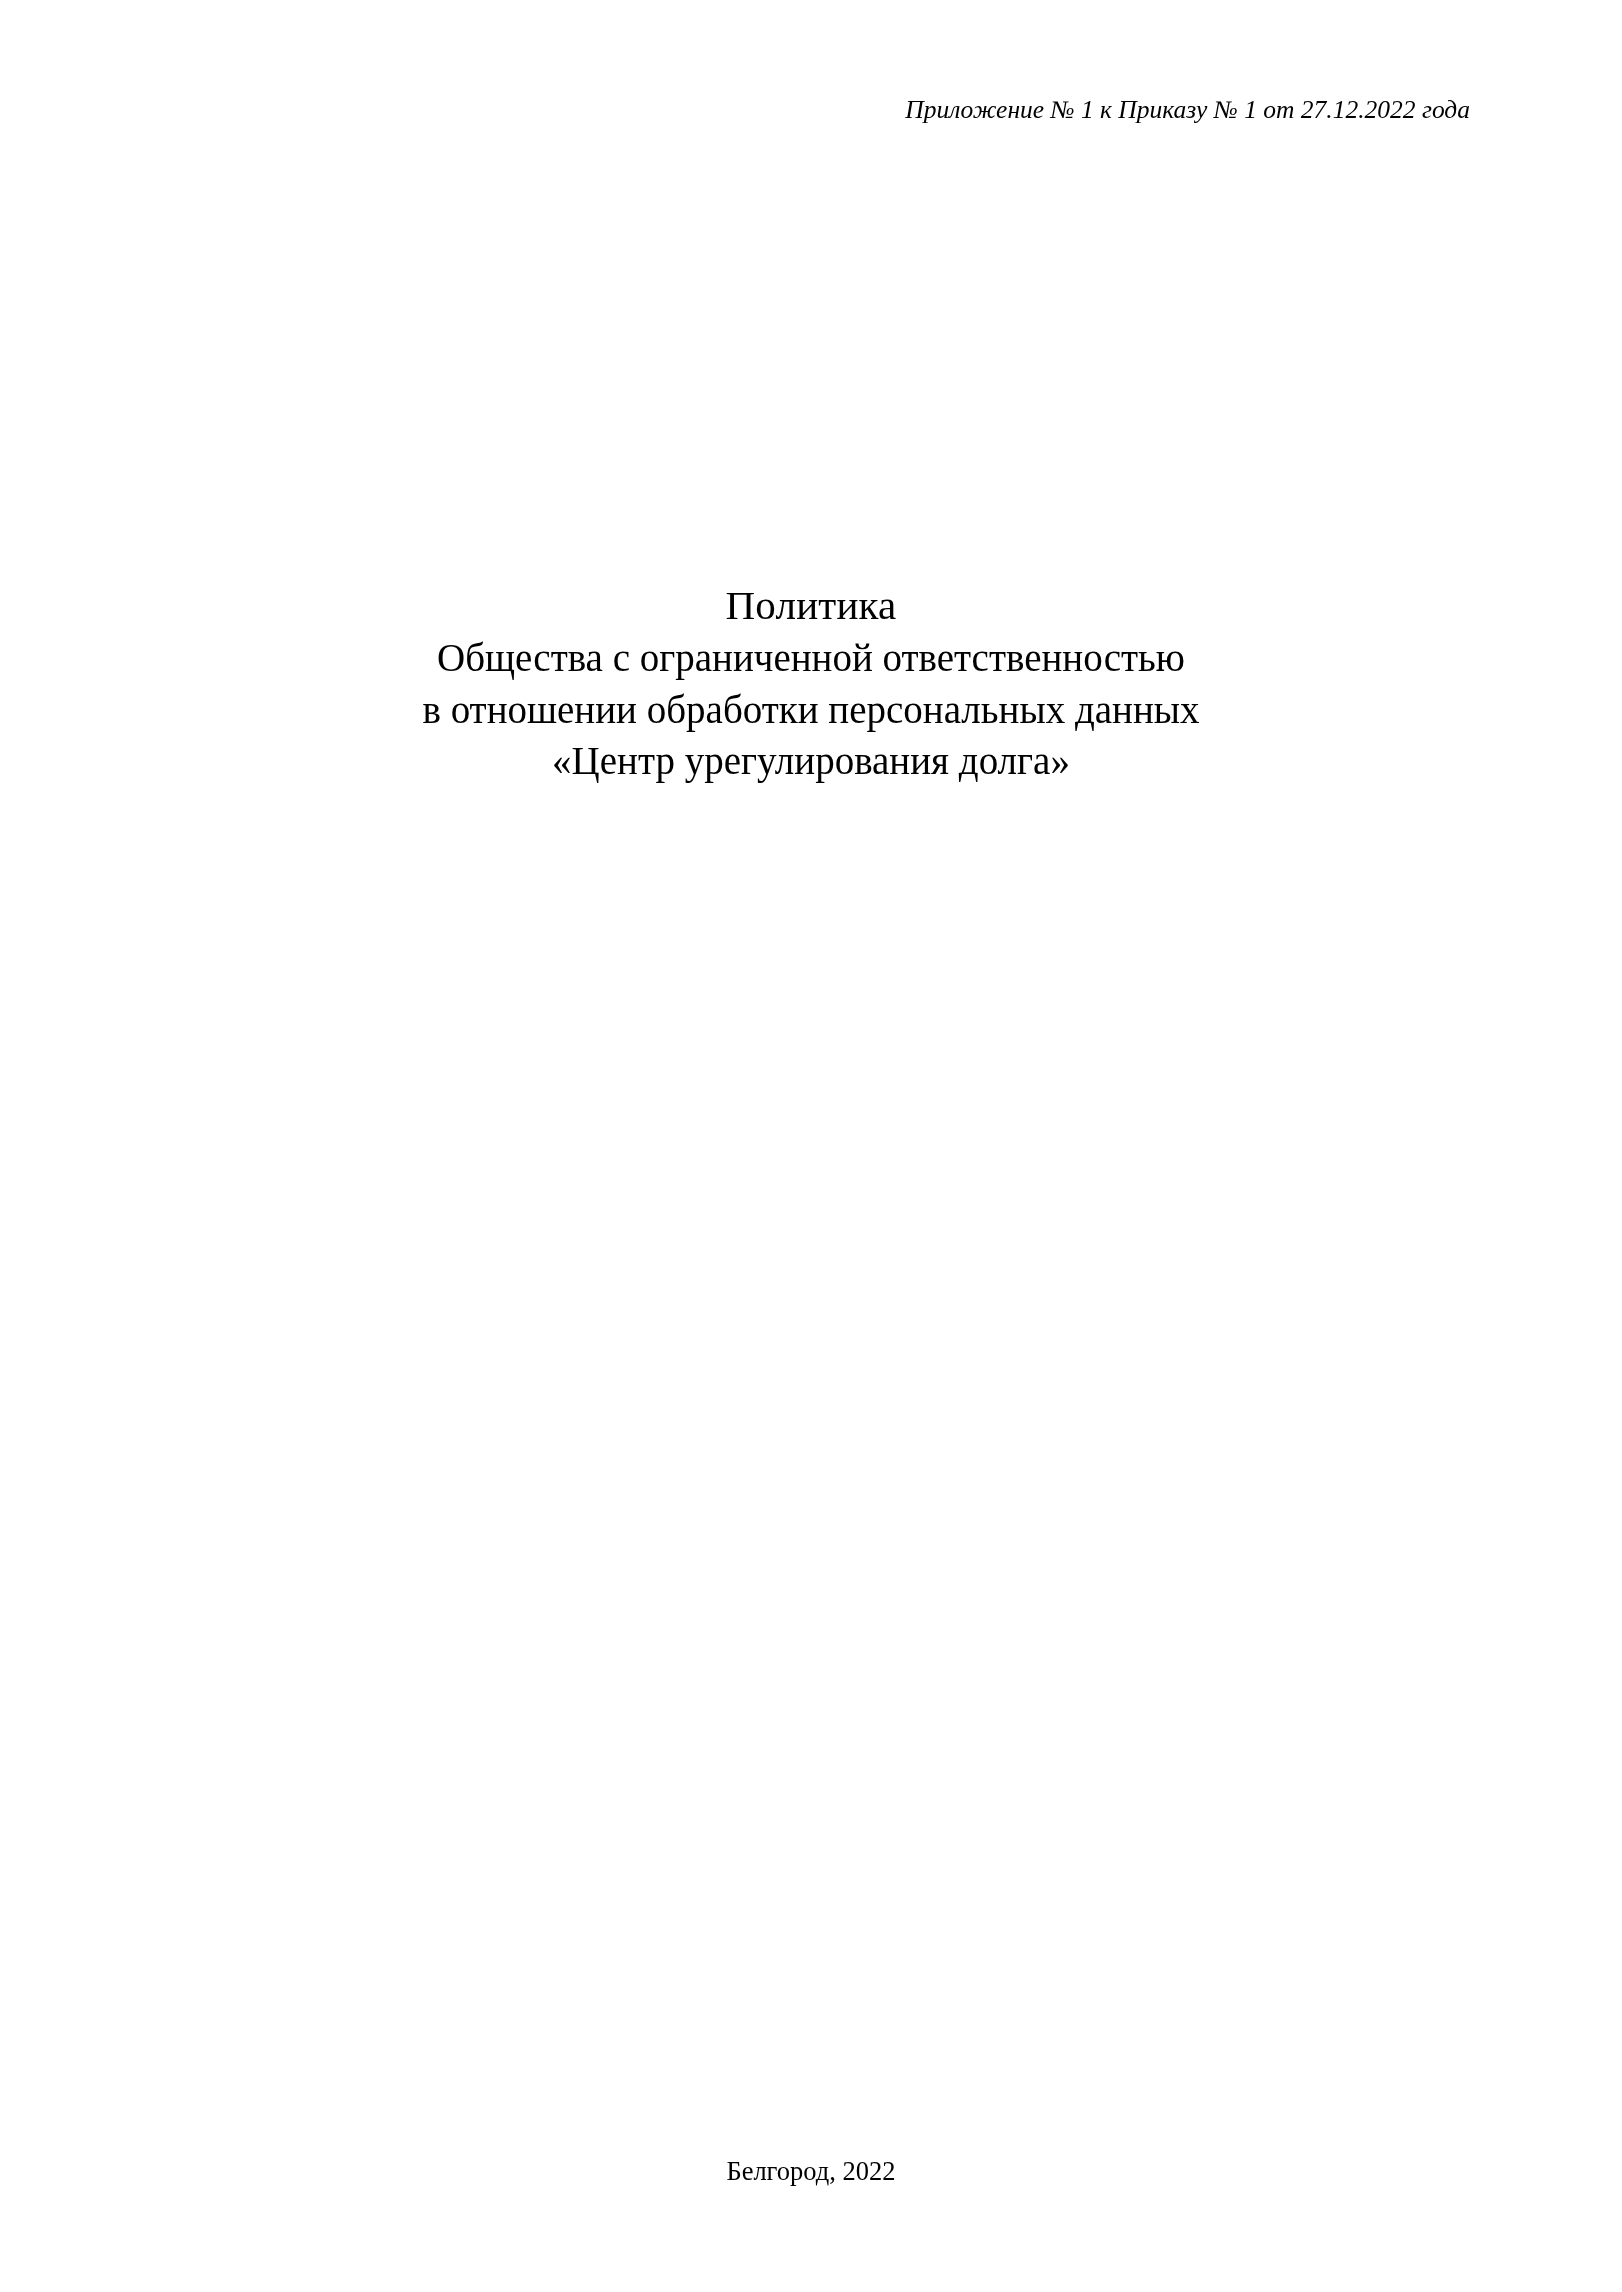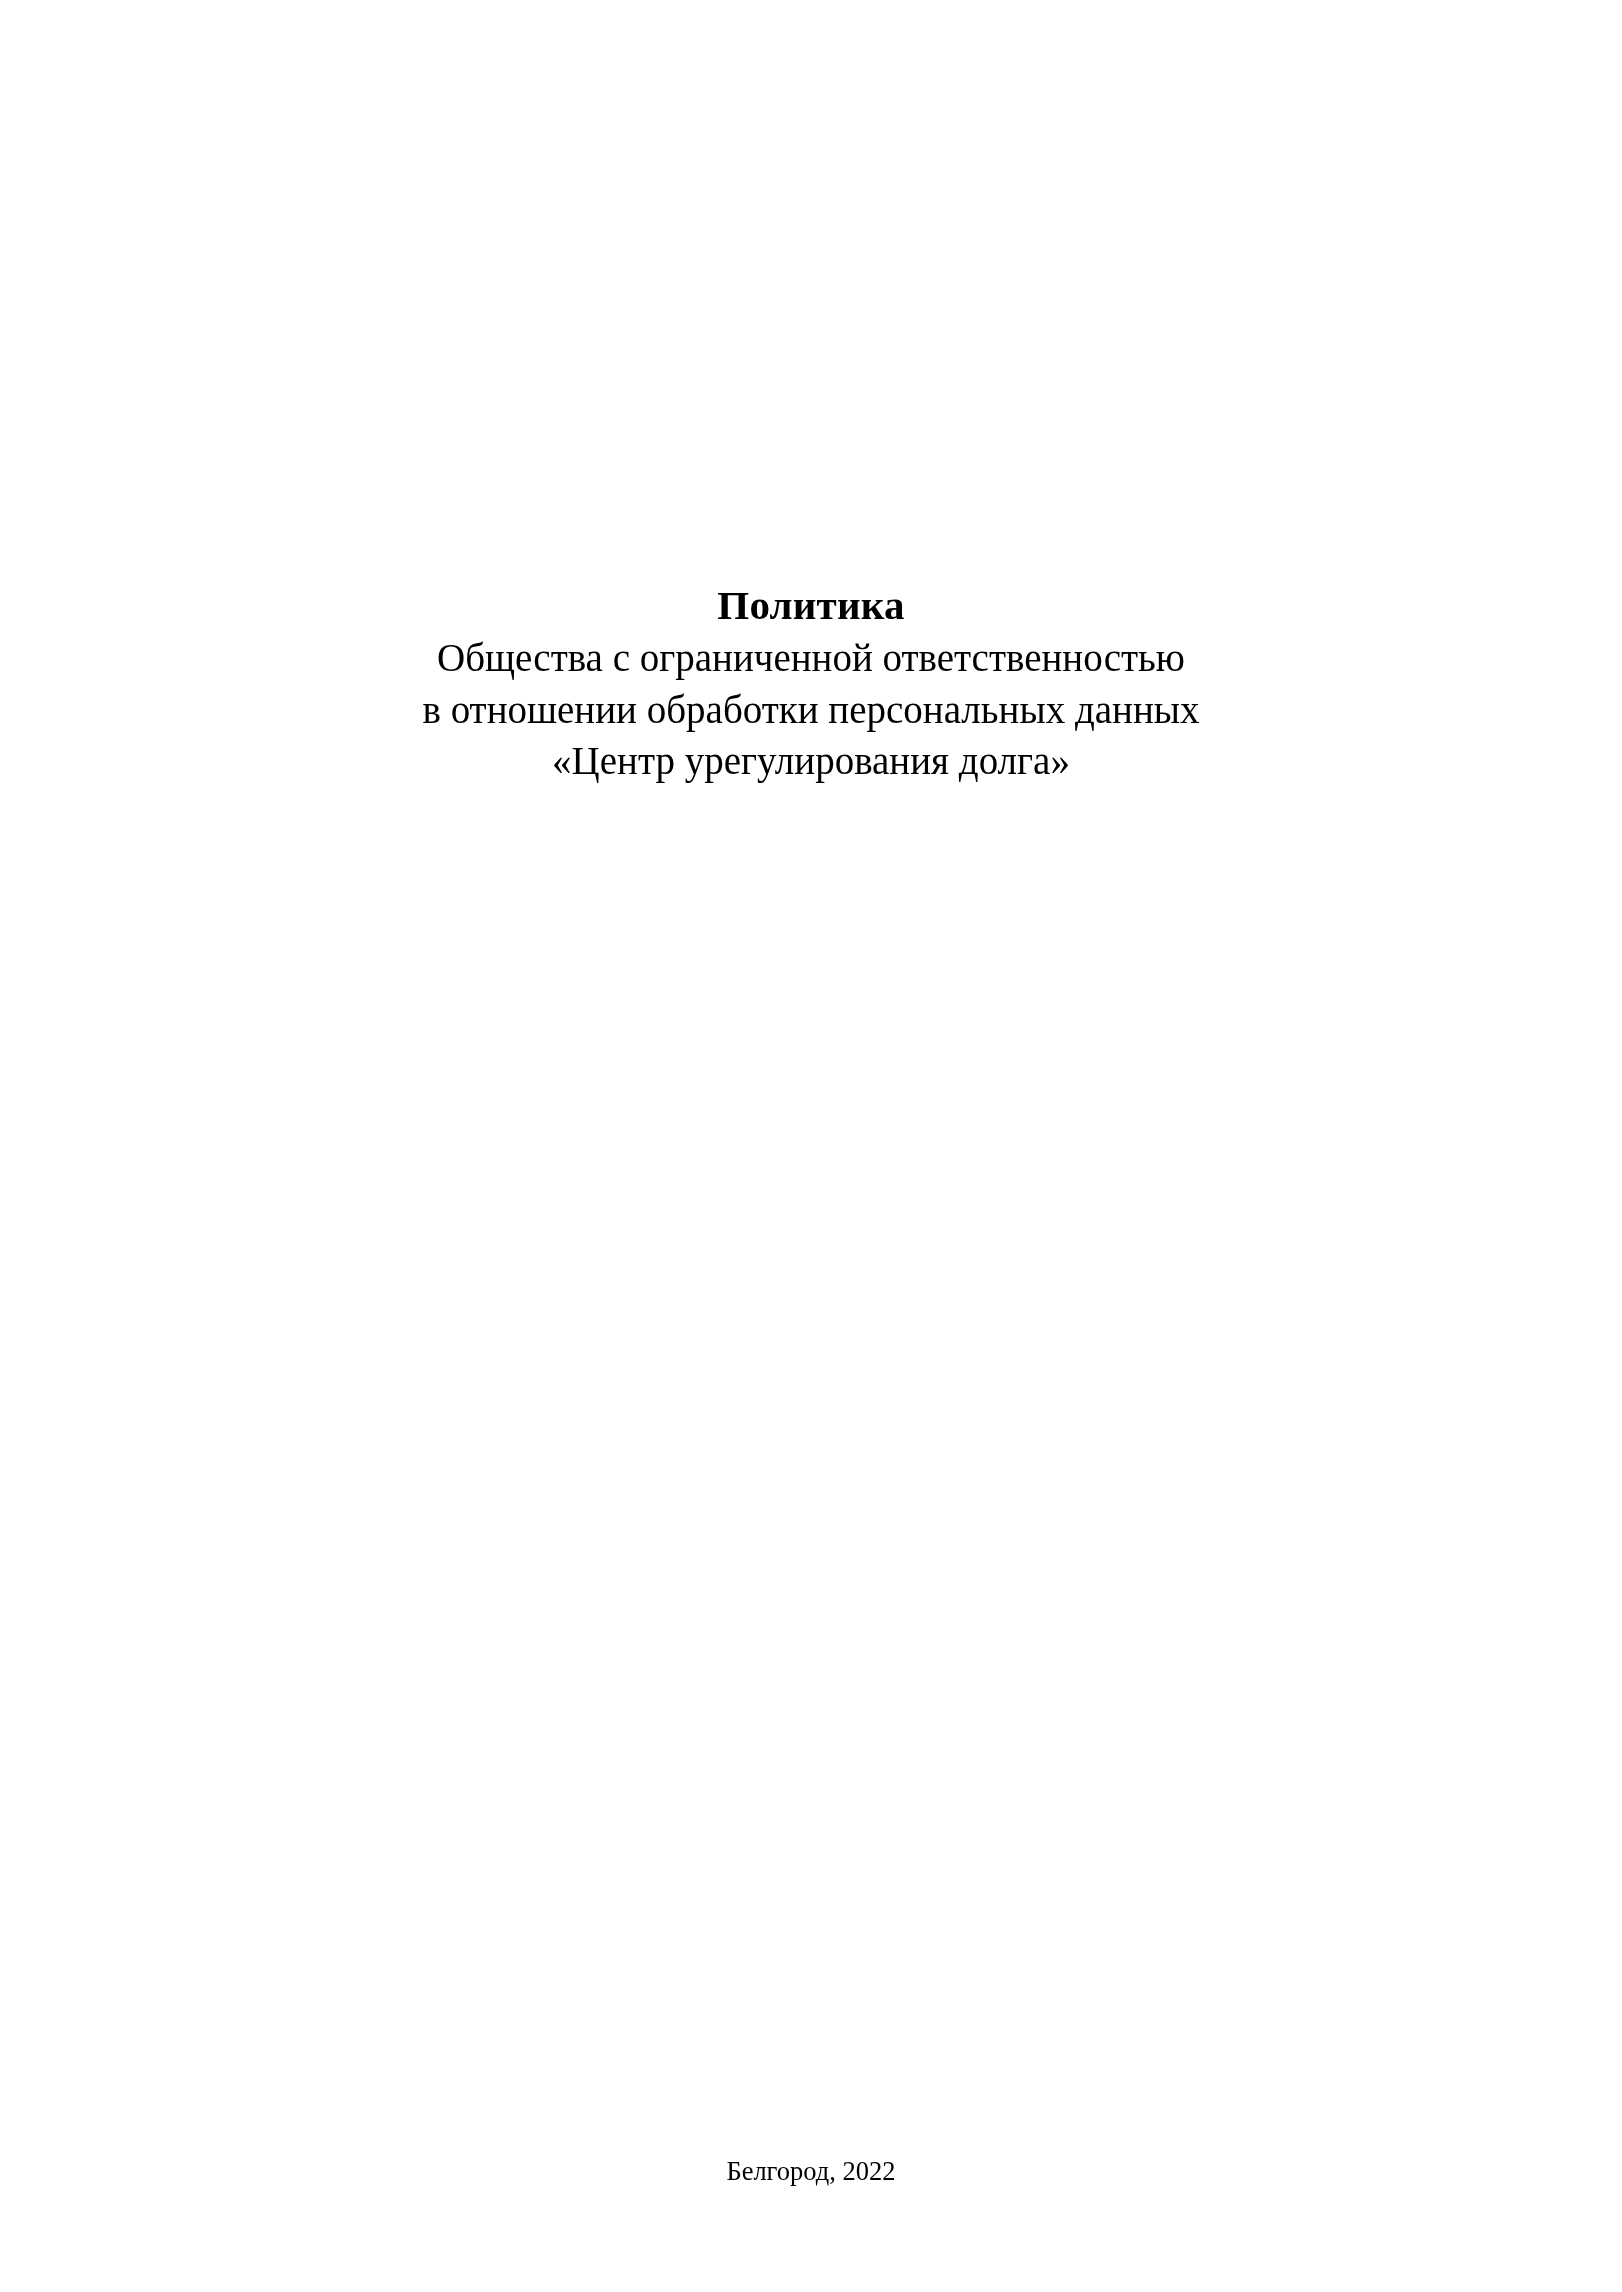--- a/index.html
+++ b/index.html
@@ -29,21 +29,21 @@
   }
   .title-block {
     position: absolute;
     top: 578px;
     left: 0;
     width: 100%;
     text-align: center;
   }
   .title-main {
     font-size: 41px;
-    font-weight: bold;
+    font-weight: normal;
     line-height: 1.32;
     letter-spacing: 0.2px;
   }
   .title-line {
     font-size: 39px;
     font-weight: normal;
     line-height: 1.32;
   }
   .footer-city {
     position: absolute;
@@ -52,20 +52,21 @@
     width: 100%;
     text-align: center;
     font-size: 26.5px;
   }
 </style>
 </head>
 <body>
 
 <div class="page">
 
+  <div class="header-note">Приложение № 1 к Приказу № 1 от 27.12.2022 года</div>
 
   <div class="title-block">
     <div class="title-main">Политика</div>
     <div class="title-line">Общества с ограниченной ответственностью</div>
     <div class="title-line">в отношении обработки персональных данных</div>
     <div class="title-line">«Центр урегулирования долга»</div>
   </div>
 
   <div class="footer-city">Белгород, 2022</div>
 

